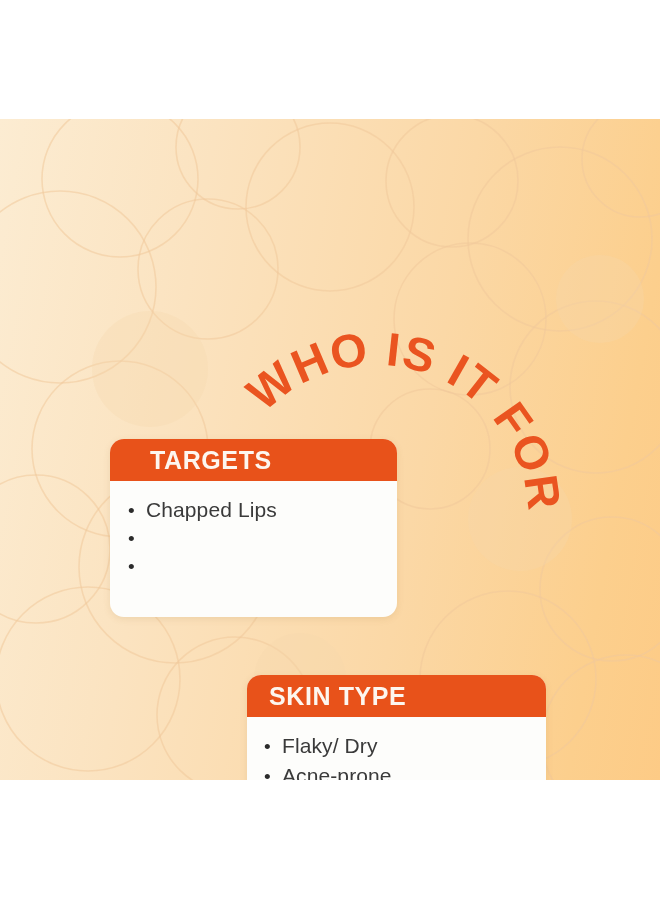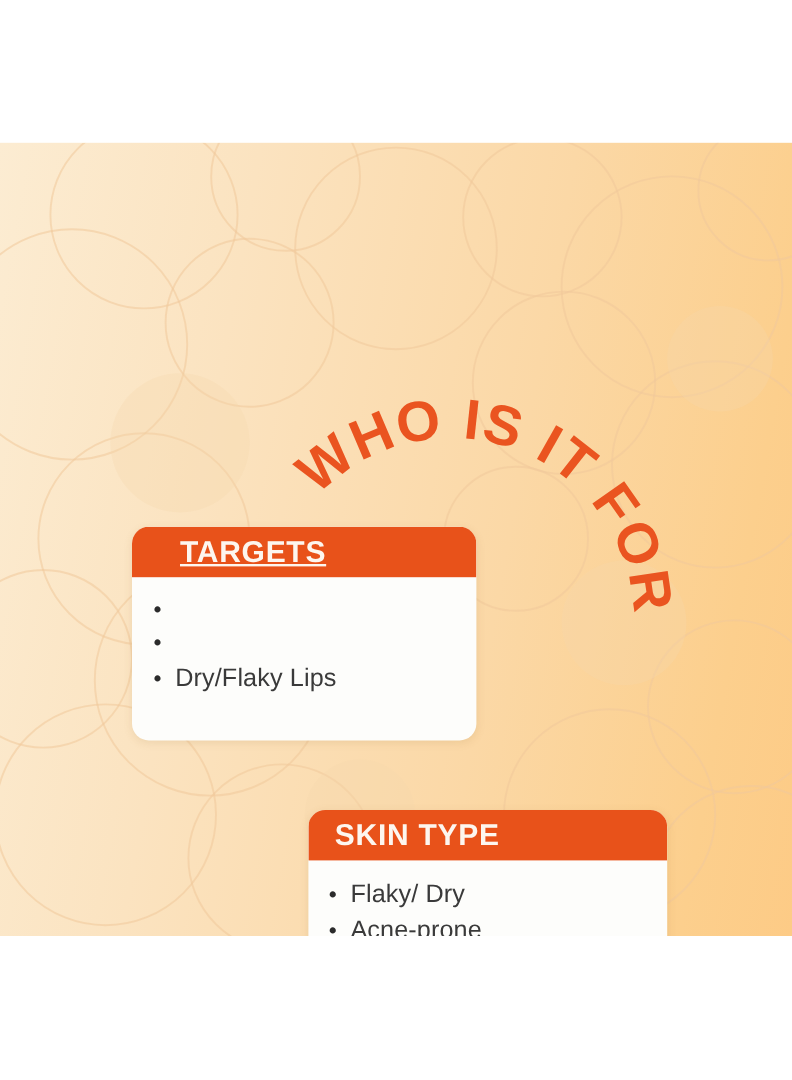--- a/index.html
+++ b/index.html
@@ -93,28 +93,27 @@
   
   #card-targets {
     left: 110px;
     top: 320px;
     width: 287px;
     height: 178px;
   }
   #card-targets .card-header {
     height: 42px;
     padding-left: 40px;
-    text-decoration: underline;
   }
   #card-targets .card-body { padding-left: 18px; }
   #card-targets .bullet-row { margin-top: 9px; }
 
   
   #card-skintype {
-    left: 257px;
+    left: 247px;
     top: 556px;
     width: 299px;
     height: 167px;
   }
   #card-skintype .card-header {
     height: 42px;
     padding-left: 22px;
   }
   #card-skintype .card-body { padding-left: 17px; }
   #card-skintype .bullet-row { margin-top: 9px; }
@@ -168,27 +167,27 @@
     </text>
   </svg>
 
   <div class="card" id="card-targets">
     <div class="card-header">
       <span>TARGETS</span>
     </div>
     <div class="card-body">
       <div class="bullet-row">
         <span class="bullet-dot">•</span>
-      </div>
-      <div class="bullet-row">
-        <span class="bullet-dot">•</span>
-      </div>
-      <div class="bullet-row">
-        <span class="bullet-dot">•</span>
-        <span class="bullet-text">Dry/Flaky Lips</span>
+        <span class="bullet-text">Chapped Lips</span>
+      </div>
+      <div class="bullet-row">
+        <span class="bullet-dot">•</span>
+      </div>
+      <div class="bullet-row">
+        <span class="bullet-dot">•</span>
       </div>
     </div>
   </div>
 
   <div class="card" id="card-skintype">
     <div class="card-header">
       <span>SKIN TYPE</span>
     </div>
     <div class="card-body">
       <div class="bullet-row">

